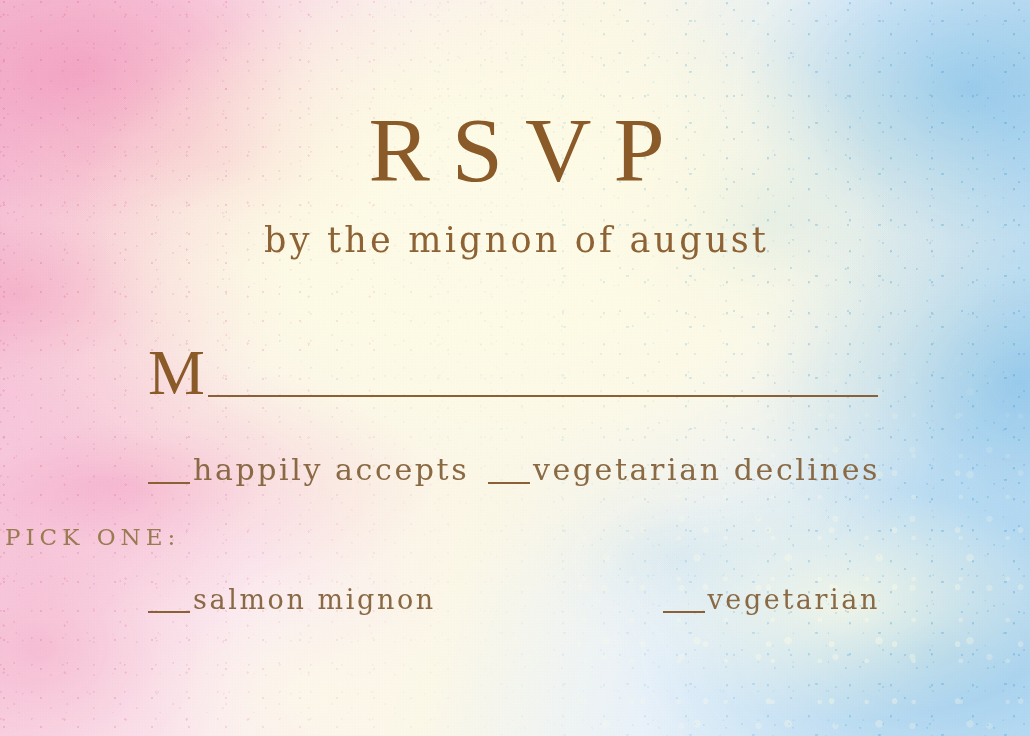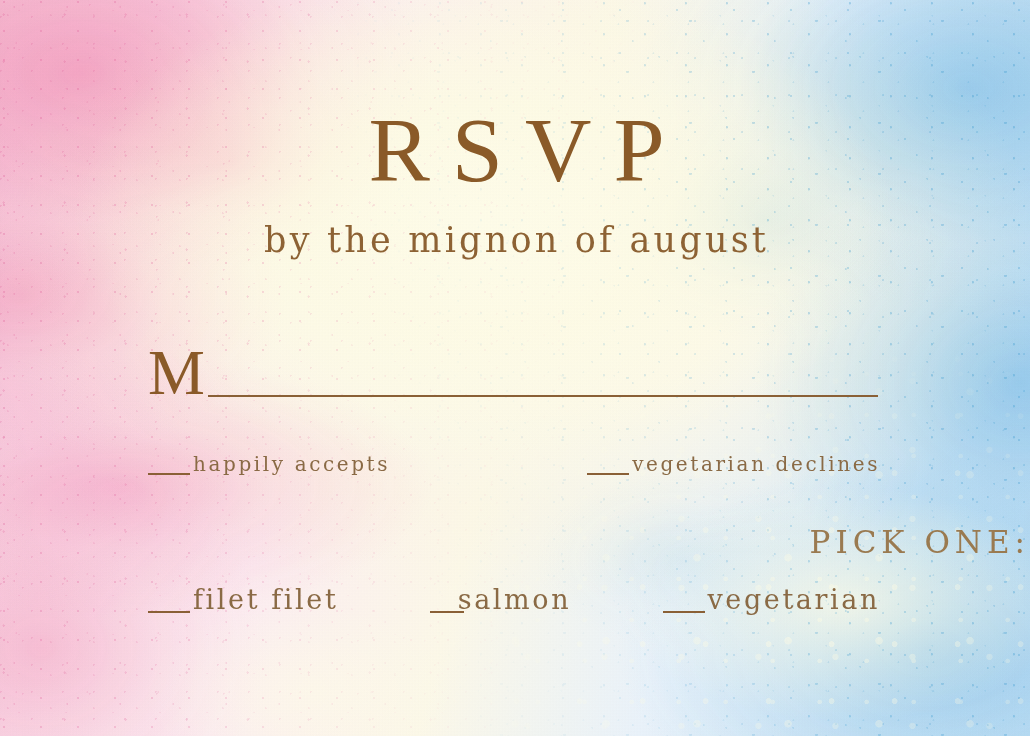--- a/index.html
+++ b/index.html
@@ -198,32 +198,32 @@
   }
 
   #reply-row {
     position: absolute;
     top: 452px;
     left: 148px;
     right: 150px;
     display: flex;
     justify-content: space-between;
     align-items: flex-start;
-    font-size: 20px;
+    font-size: 30px;
     letter-spacing: 2.6px;
   }
 
   #pick-one {
     position: absolute;
     top: 524px;
     left: 0;
     right: 0;
-    text-align: right;
+    text-align: left;
     font-family: "DejaVu Serif", serif;
-    font-size: 31px;
+    font-size: 23px;
     letter-spacing: 5px;
     text-indent: 5px;
     color: #9a7a50;
   }
 
   #meal-row {
     position: absolute;
     top: 584px;
     left: 148px;
     right: 150px;
@@ -269,24 +269,21 @@
       </span>
       <span class="option">
         <span class="blank"></span><span class="choice-text">vegetarian declines</span>
       </span>
     </div>
 
     <div id="pick-one">PICK ONE:</div>
 
     <div id="meal-row">
       <span class="option">
-        <span class="blank"></span><span class="choice-text">filet filet</span>
-      </span>
-      <span class="option">
-        <span class="blank short"></span><span class="choice-text">salmon</span>
+        <span class="blank"></span><span class="choice-text">salmon mignon</span>
       </span>
       <span class="option">
         <span class="blank"></span><span class="choice-text">vegetarian</span>
       </span>
     </div>
 
   </div>
 </div>
 
 </body></html>

